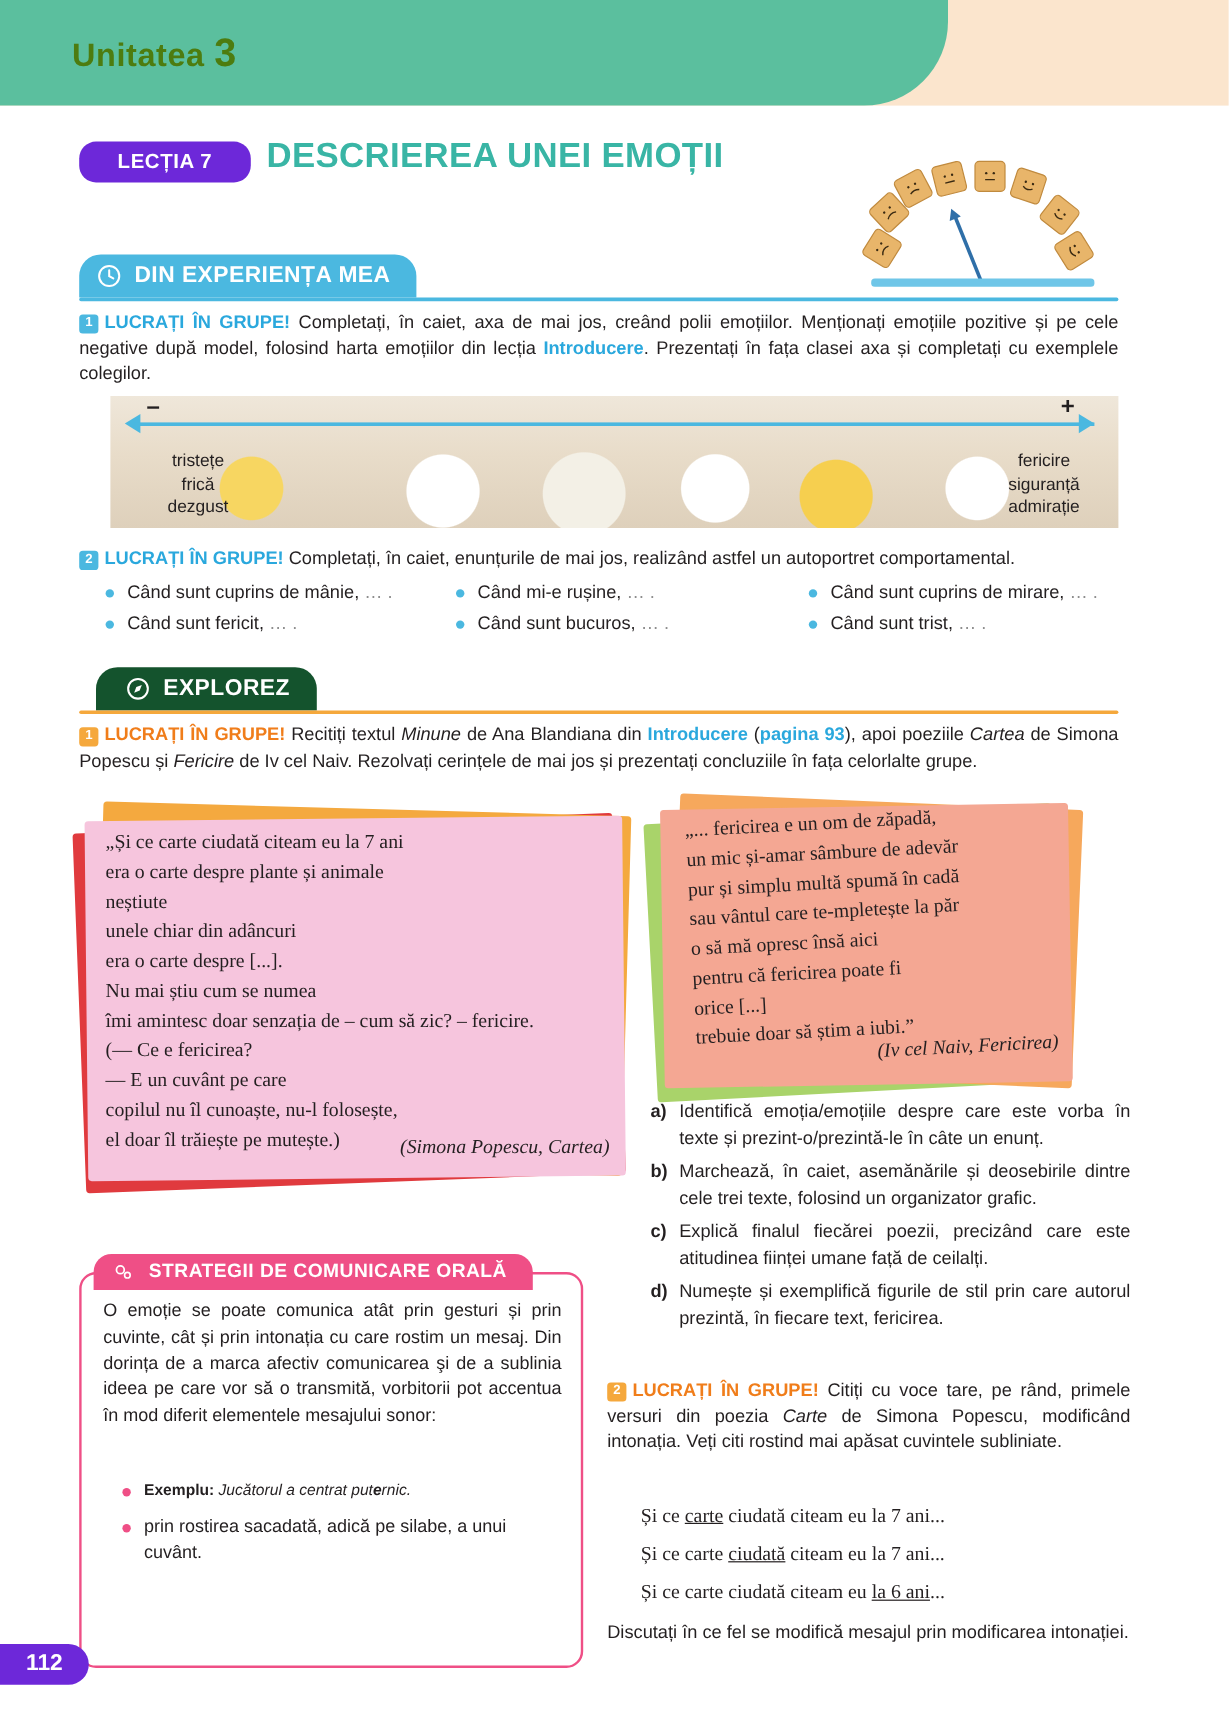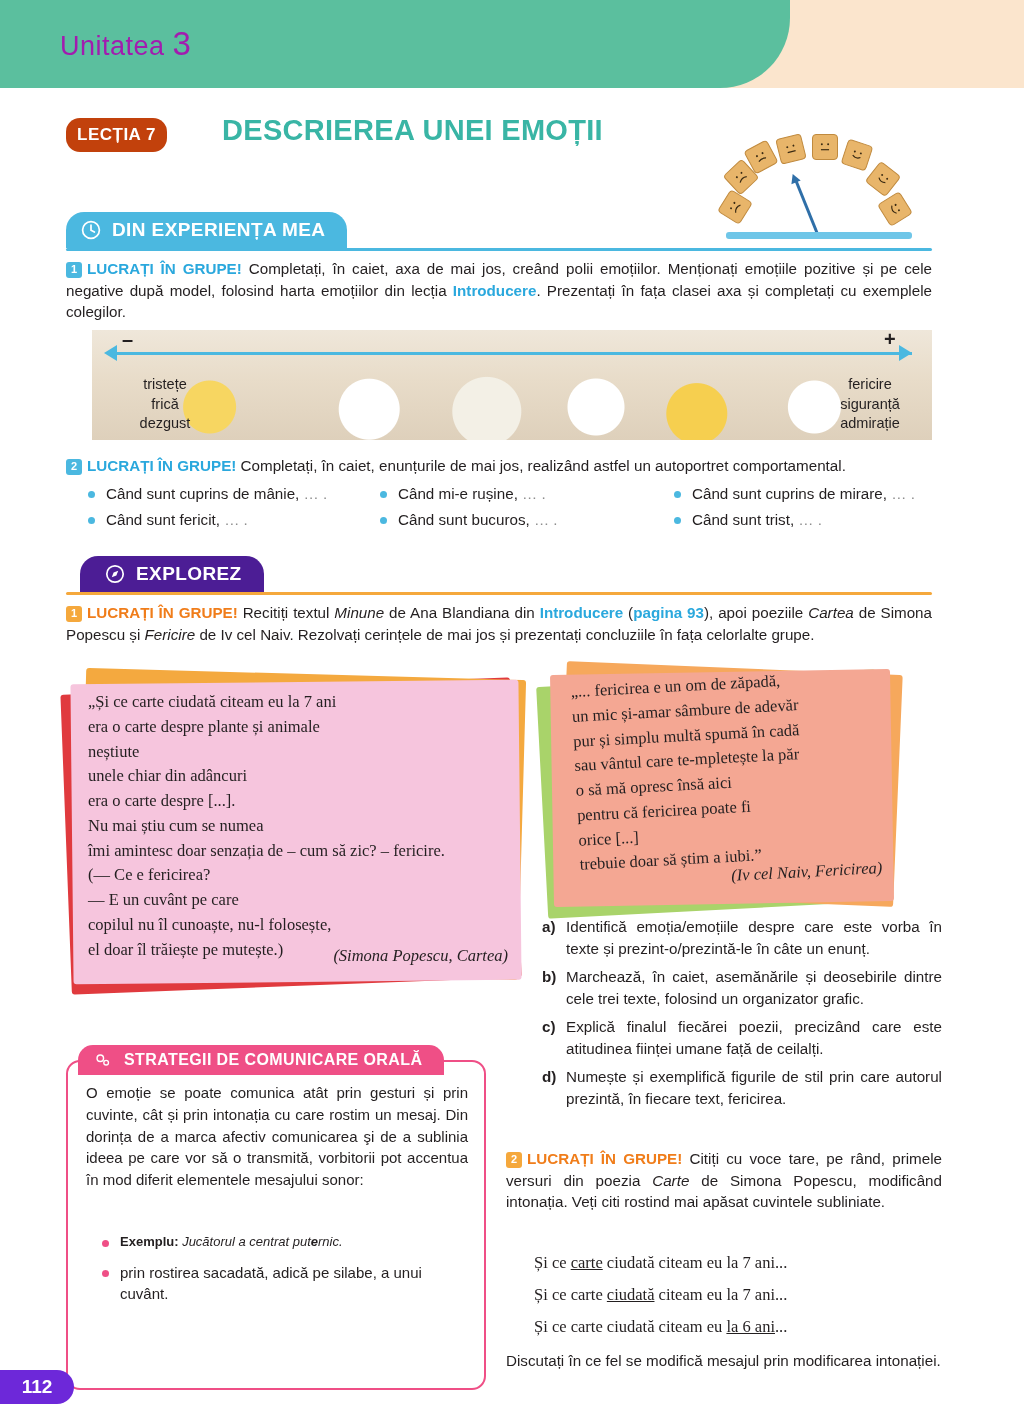--- a/index.html
+++ b/index.html
@@ -24,48 +24,48 @@
   .header-bg-green {
     position:absolute; top:0; left:0; width:790px; height:88px;
     background:#5bbf9e;
     border-bottom-right-radius: 70px;
   }
   .header-inner {
     position:absolute; top:0; left:0; width:790px; height:88px;
     display:flex; align-items:center; padding-left:60px;
   }
   .unitatea {
-    color:#a21caf; font-weight:normal; font-size:27px; letter-spacing:.5px;
+    color:#4d7c0f; font-weight:bold; font-size:27px; letter-spacing:.5px;
   }
   .unitatea .big { font-size:33px; }
   .unit-title {
     color:#fff; font-weight:bold; font-size:33px; margin-left:40px;
   }
 
   
   .lectia-badge {
     position:absolute; left:66px; top:118px;
-    background:#c2410c; color:#fff; font-weight:bold; font-size:17px;
+    background:#6d28d9; color:#fff; font-weight:bold; font-size:17px;
     letter-spacing:.5px;
-    padding:7px 11px; border-radius:14px;
+    padding:7px 32px; border-radius:14px;
   }
   .lectia-title {
     position:absolute; left:222px; top:114px;
     color:#39b5a5; font-weight:bold; font-size:29px; letter-spacing:.3px;
   }
 
   
   .section-tab {
     position:absolute; display:flex; align-items:center; gap:10px;
     height:36px; padding:0 22px 0 14px;
     border-radius:18px 18px 0 0;
     color:#fff; font-weight:bold; font-size:19px; letter-spacing:.4px;
   }
   .tab-blue { background:#4bb8e0; }
-  .tab-orange { background:#4c1d95;padding-left:24px; }
+  .tab-orange { background:#14532d;padding-left:24px; }
   .tab-pink { background:#ef4f86; font-size:16px; height:30px; border-radius:15px 15px 0 0;}
   .tab-icon {
     width:22px; height:22px; border-radius:50%;
     display:inline-flex; align-items:center; justify-content:center;
     font-size:15px; color:#fff;
   }
 
   .section-rule {
     position:absolute; height:3px; border-radius:2px;
   }

